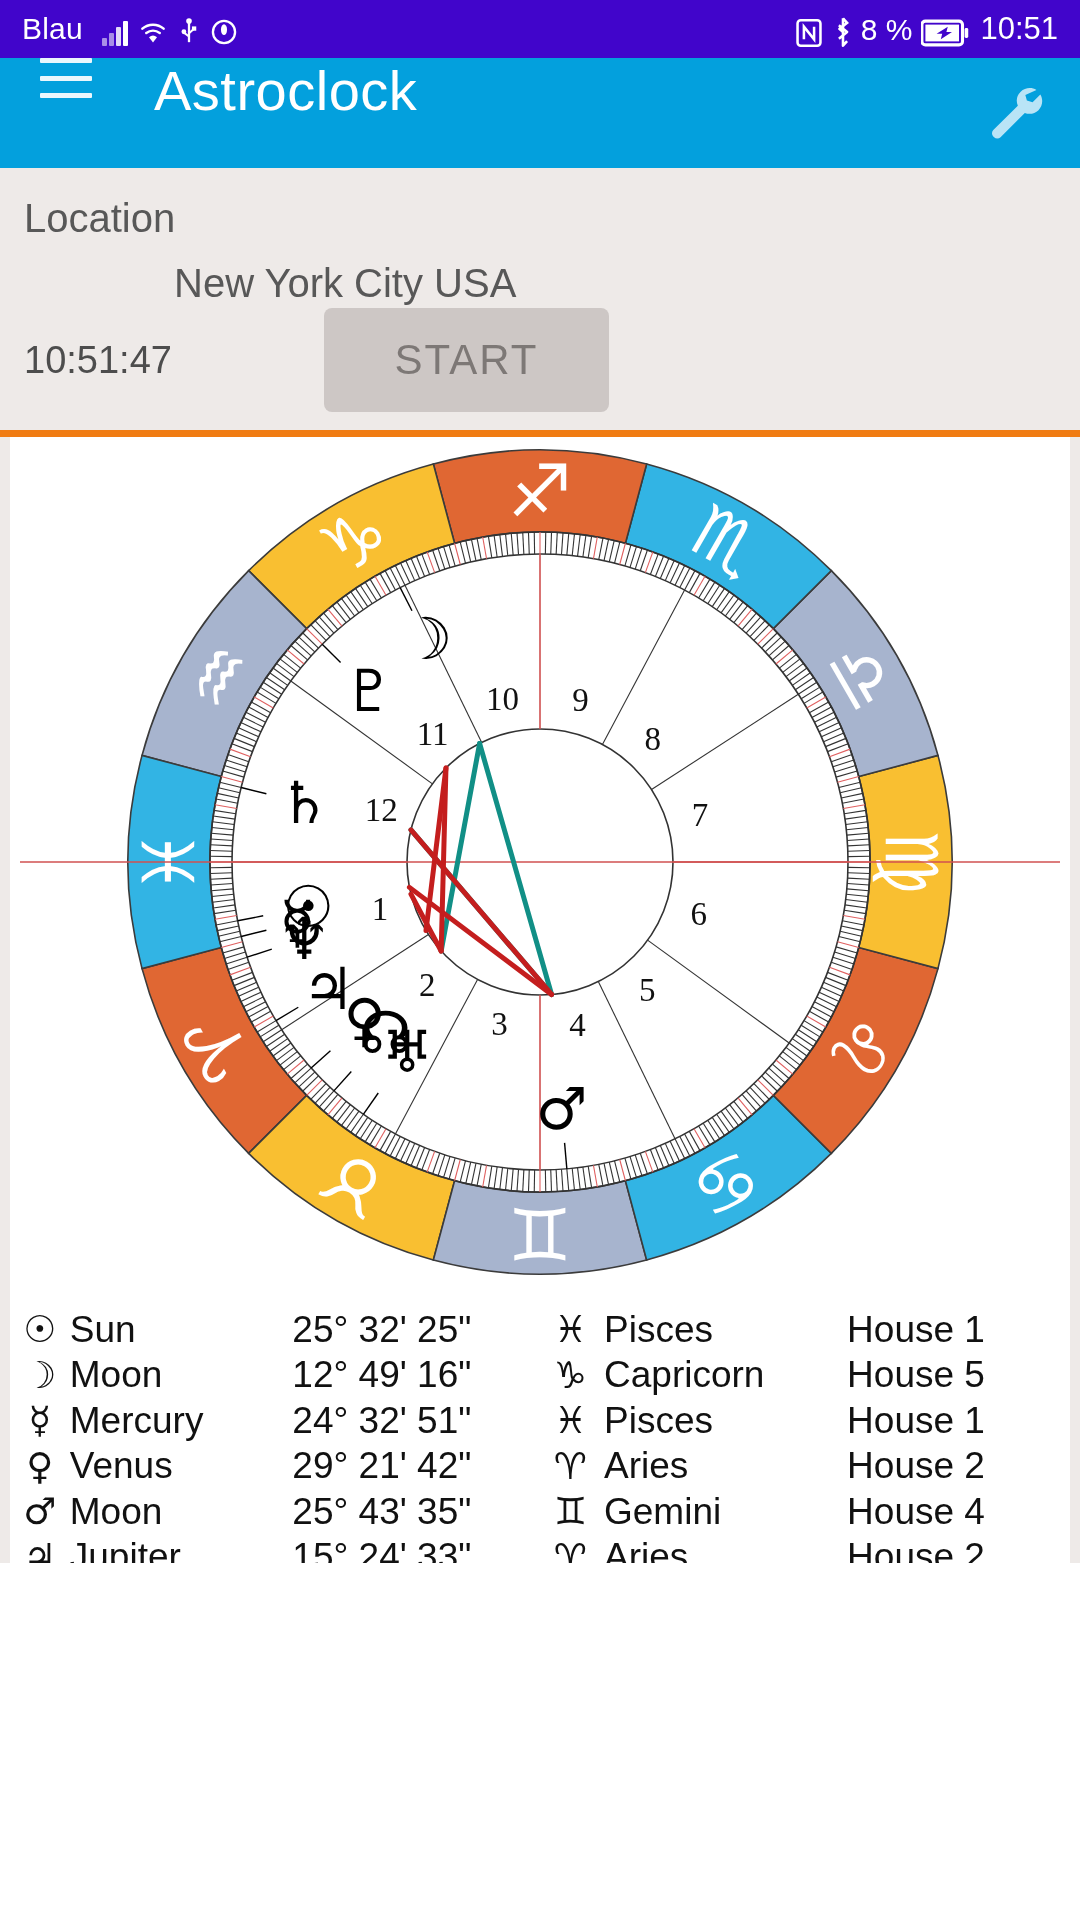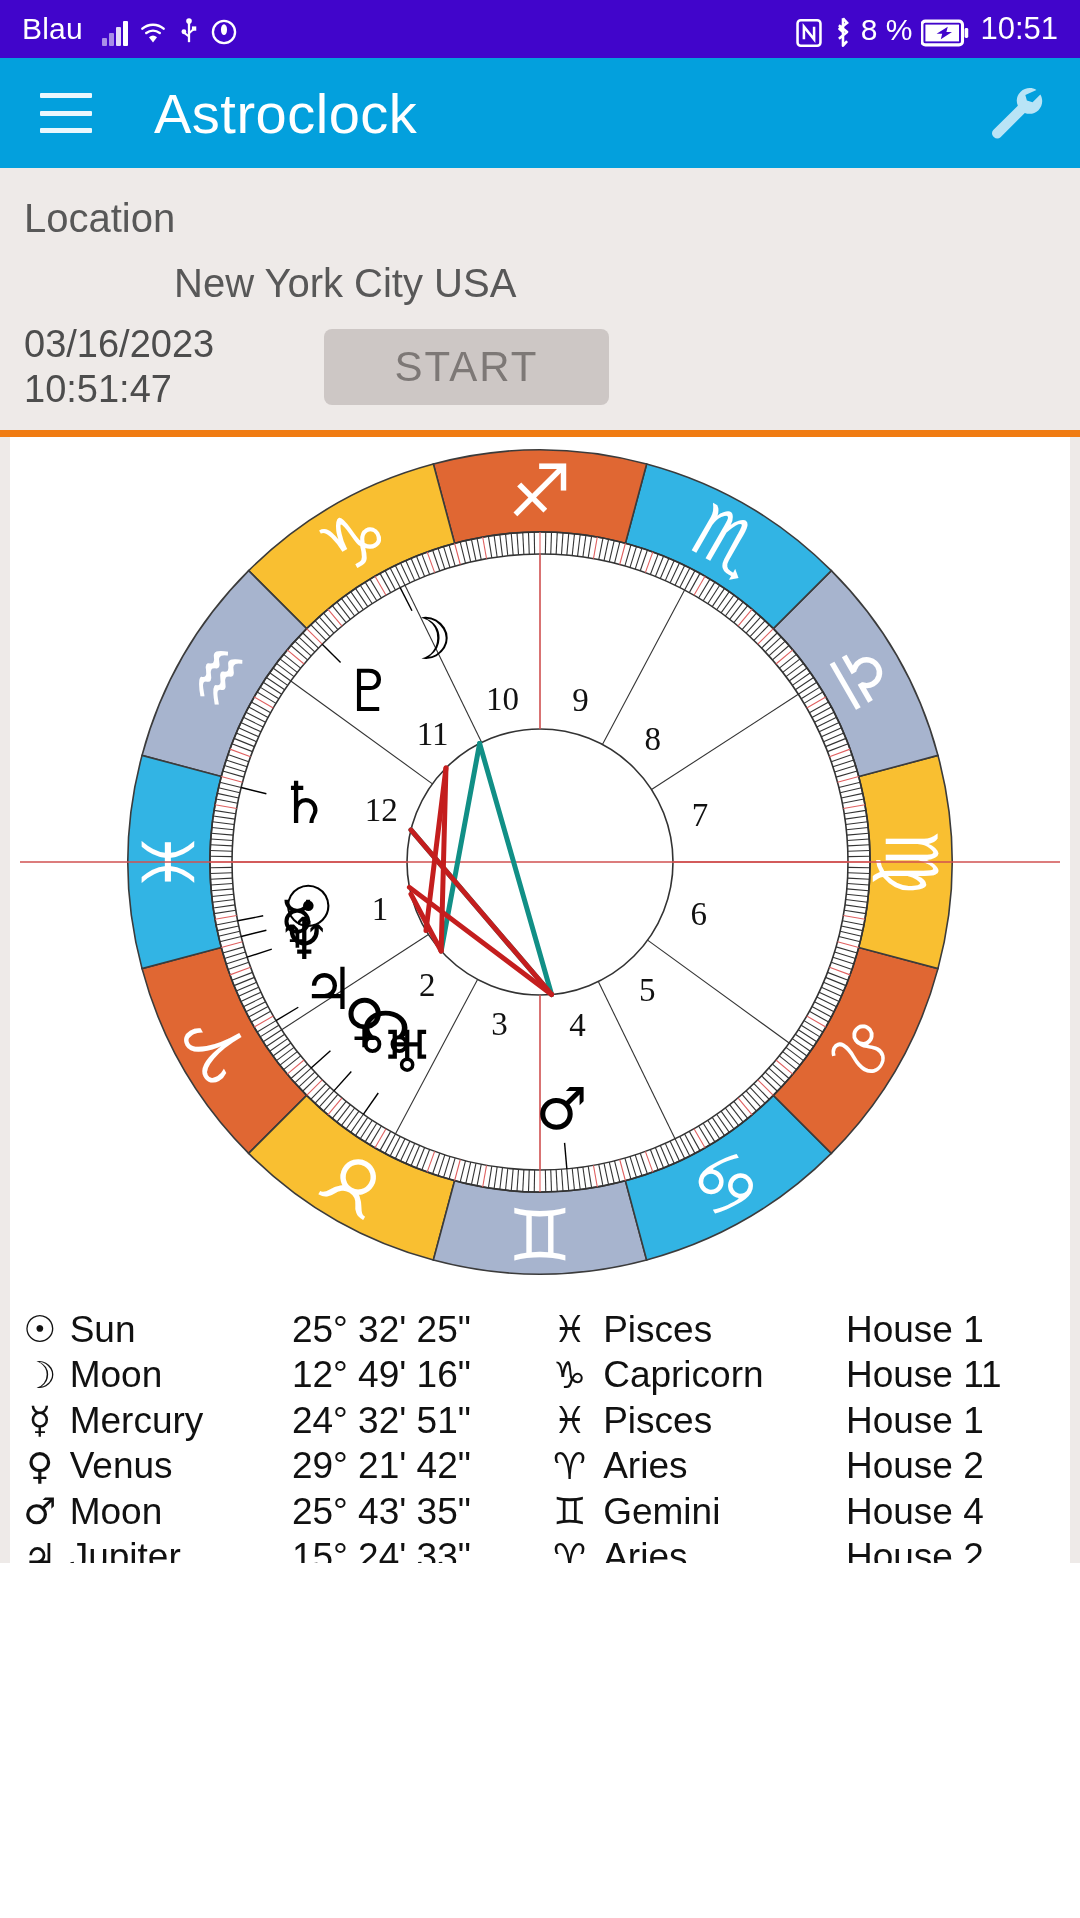--- a/index.html
+++ b/index.html
@@ -28,41 +28,41 @@
   .bars { display: inline-flex; align-items: flex-end; height: 26px; gap: 2px; }
   .bars i { width: 5px; background: #fff; display: block; border-radius: 1px; }
   .bars i:nth-child(1) { height: 8px; opacity:.55 }
   .bars i:nth-child(2) { height: 13px; opacity:.55 }
   .bars i:nth-child(3) { height: 19px; opacity:.85 }
   .bars i:nth-child(4) { height: 25px; }
 
   
   .appbar {
     height: 110px; background: #03a0dd;
-    display: flex; align-items: center; padding: 0 28px; position: relative;
+    display: flex; align-items: flex-start; padding: 0 28px; position: relative;
   }
   .hamburger { width: 52px; height: 40px; display: flex; flex-direction: column;
                justify-content: space-between; margin-left: 12px; cursor: pointer; }
   .hamburger span { display: block; height: 5px; background: #eaf7fd; border-radius: 1px; }
   .app-title { font-size: 56px; color: #ffffff; margin-left: 62px; font-weight: 400;
                letter-spacing: .5px; }
   .wrench { position: absolute; right: 34px; top: 50%; transform: translateY(-50%);
             width: 62px; height: 62px; }
 
   
   .infopanel { background: #eeeae8; padding: 0; position: relative; height: 262px; }
   .row-location { display: flex; align-items: flex-start; padding: 28px 24px 0 24px; flex-direction: column; }
   .lbl-location { font-size: 40px; color: #585858; }
   .val-location { font-size: 40px; color: #585858; margin-left: 150px; margin-top: 20px; }
 
   .row-controls { position: absolute; left: 0; right: 0; bottom: 18px;
                   display: flex; align-items: center; padding: 0 0 0 24px; }
   .datetime { font-size: 38px; color: #4d4d4d; line-height: 1.18; width: 300px; }
   .btn { border: none; border-radius: 8px; font-size: 42px; letter-spacing: 2px;
-         height: 76px; cursor: pointer; font-family: "Liberation Sans", sans-serif; }
+         height: 104px; cursor: pointer; font-family: "Liberation Sans", sans-serif; }
   .btn-start { background: #cdc7c5; color: #7d7876; width: 285px; margin-left: 0; }
   .btn-stop  { background: #03a0dd; color: #ffffff; width: 282px; margin-left: 13px;
                border-radius: 8px 0 0 8px; }
   .divider-orange { height: 7px; background: #f07c13; }
 
   
   .chartwrap { position: relative; width: 1080px; height: 860px; background: #ffffff;
                border-left: 10px solid #eeeae8; border-right: 10px solid #eeeae8; }
   .chartwrap svg { display: block; }
 
@@ -162,21 +162,20 @@
     </div>
   </div>
 
   <div class="infopanel">
     <div class="row-location">
       <span class="lbl-location">Location</span>
       <span class="val-location">New York City USA</span>
     </div>
     <div class="row-controls">
       <div class="datetime">
-        <div>03/16/2023</div>
         <div>10:51:47</div>
       </div>
       <button class="btn btn-start">START</button>
     </div>
   </div>
   <div class="divider-orange"></div>
 
   <div class="chartwrap">
     <svg id="wheel" width="1060" height="860" viewBox="0 0 1060 860">
         <circle cx="530" cy="425" r="413" fill="#ffffff"></circle>
@@ -635,21 +634,21 @@
             <td class="c-sglyph">♓</td>
             <td class="c-sign">Pisces</td>
             <td class="c-house">House 1</td>
           </tr>
           <tr>
             <td class="c-glyph">☽</td>
             <td class="c-name">Moon</td>
             <td class="c-deg">12° 49' 16"</td>
             <td class="c-sglyph">♑</td>
             <td class="c-sign">Capricorn</td>
-            <td class="c-house">House 11</td>
+            <td class="c-house">House 5</td>
           </tr>
           <tr>
             <td class="c-glyph">☿</td>
             <td class="c-name">Mercury</td>
             <td class="c-deg">24° 32' 51"</td>
             <td class="c-sglyph">♓</td>
             <td class="c-sign">Pisces</td>
             <td class="c-house">House 1</td>
           </tr>
           <tr>

